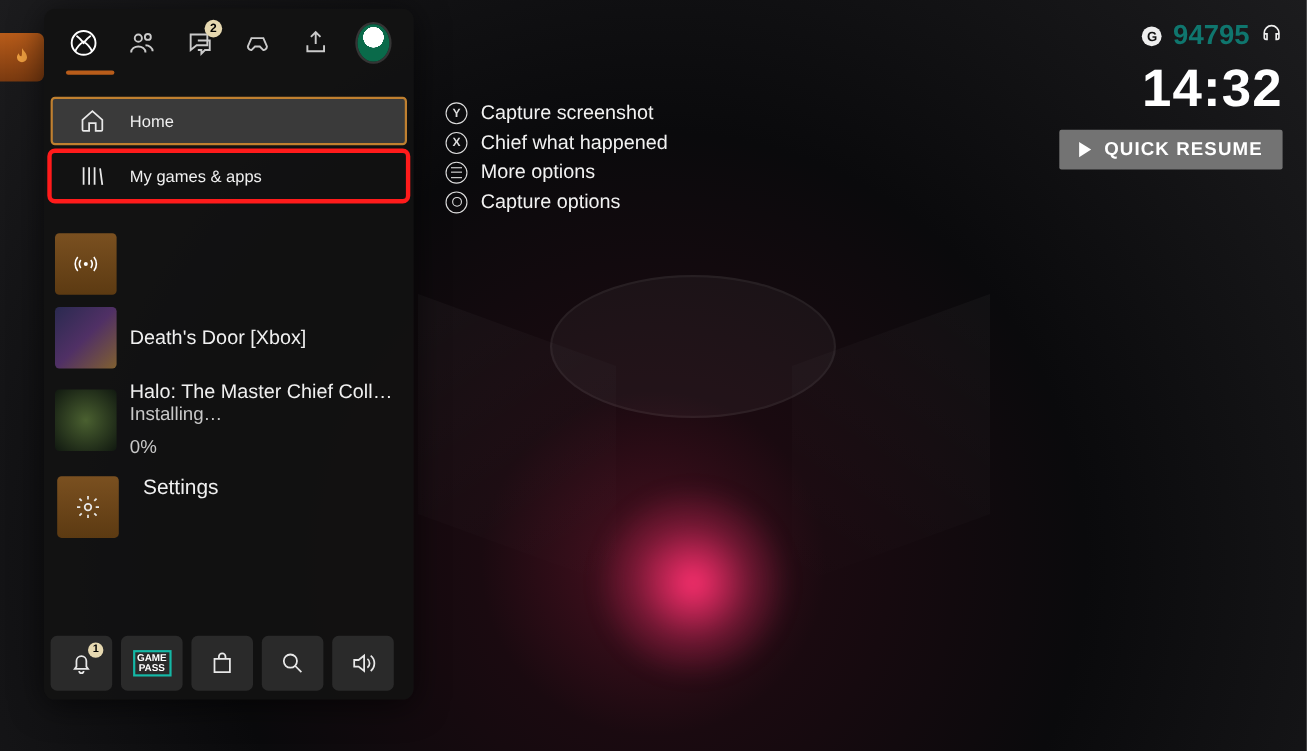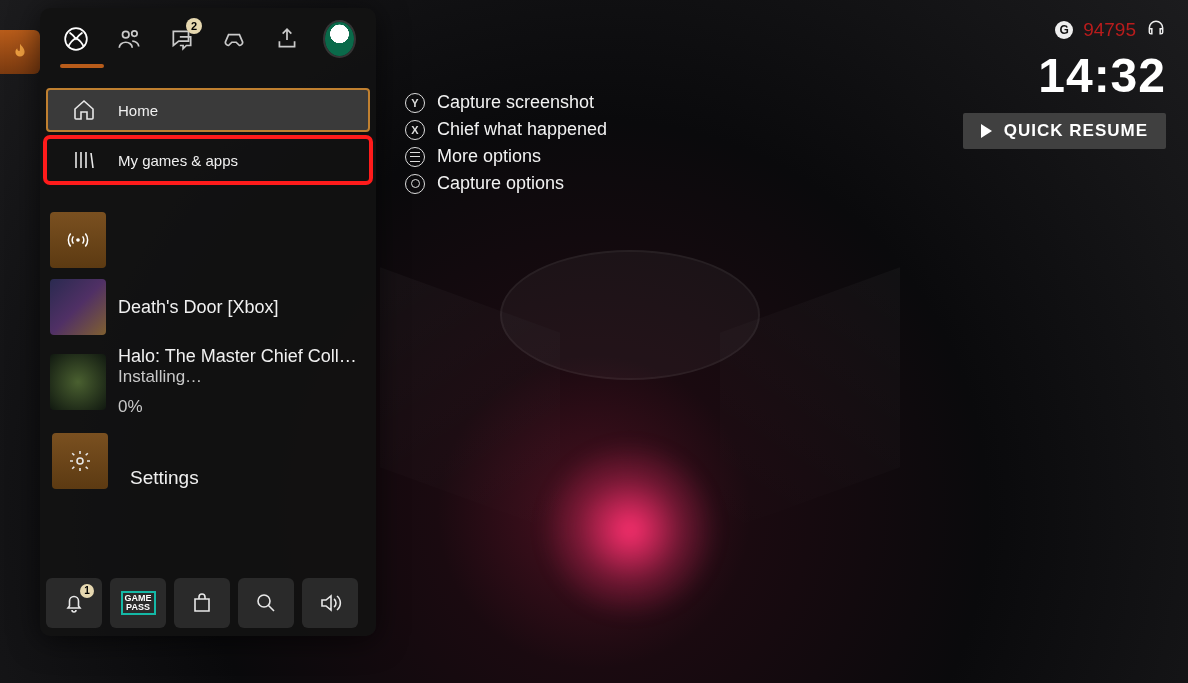--- a/index.html
+++ b/index.html
@@ -46,21 +46,21 @@
 .card .thumb.game1 { background:linear-gradient(135deg,#2a2a50,#503065,#806030); }
 .card .thumb.game2 { background:radial-gradient(circle,#4a6030,#101810); }
 .card .thumb svg { width:22px; height:22px; stroke:#fff; stroke-width:1.6; fill:none;}
 .card .body { flex:1; min-width:0; }
 .card .title { font-size:18px; color:#f0f0f0; white-space:nowrap; overflow:hidden; text-overflow:ellipsis; }
 .card .sub { font-size:17px; color:#c8c8c8; }
 .card .censor { display:inline-block; width:120px; height:18px; background:#000; vertical-align:middle; margin-right:4px;}
 .card .row { display:flex; justify-content:space-between; align-items:baseline; gap:10px;flex-direction:column; }
 
 .settings-row { margin-top:12px; }
-.settings-item { display:flex; align-items:flex-end; gap:22px; height:56px; padding:0 6px; cursor:pointer;}
+.settings-item { display:flex; align-items:flex-start; gap:22px; height:56px; padding:0 6px; cursor:pointer;}
 .settings-item .thumb { width:56px; height:56px; border-radius:4px; background:linear-gradient(#7a5020,#5c3a12); display:flex; align-items:center; justify-content:center;}
 .settings-item .thumb svg{ width:24px; height:24px; stroke:#e8e8e8; stroke-width:1.6; fill:none;}
 .settings-item span.label { font-size:19px; color:#f0f0f0; }
 
 .bottom-bar { position:absolute; left:6px; right:6px; bottom:8px; display:flex; gap:8px; }
 .bottom-btn { width:56px; height:50px; border-radius:6px; background:#2a2a2a; display:flex; align-items:center; justify-content:center; position:relative; cursor:pointer;}
 .bottom-btn svg { width:24px; height:24px; stroke:#e8e8e8; stroke-width:1.6; fill:none; }
 .bottom-btn .pass-text { font-size:9px; font-weight:800; color:#fff; border:2px solid #14b8a6; padding:1px 2px; line-height:1; text-align:center;}
 .bottom-btn .mini-badge { position:absolute; top:6px; right:8px; width:14px; height:14px; border-radius:50%; background:#e6d8b0; color:#000; font-size:10px; line-height:14px; text-align:center; font-weight:600;}
 
@@ -69,24 +69,24 @@
 .context-item { display:flex; align-items:center; gap:12px; font-size:18px; color:#f2f2f2; cursor:pointer;}
 .ctx-btn { width:20px; height:20px; border:1.6px solid #ddd; border-radius:50%; display:flex; align-items:center; justify-content:center; font-size:11px; color:#ddd; font-weight:600; }
 .ctx-btn.lines::before { content:""; width:10px; height:8px; border-top:1.5px solid #ddd; border-bottom:1.5px solid #ddd;}
 .ctx-btn.lines::after { content:""; position:absolute; width:10px; height:1.5px; background:#ddd;}
 .ctx-btn.rec::before { content:""; width:7px; height:7px; border-radius:50%; border:1.5px solid #ddd;}
 
 
 .hud { position:absolute; right:22px; top:18px; display:flex; flex-direction:column; align-items:flex-end; gap:6px; }
 .hud-row { display:flex; align-items:center; gap:10px; }
 .g-coin { width:18px; height:18px; border-radius:50%; background:#eee; color:#111; font-size:12px; font-weight:800; display:flex; align-items:center; justify-content:center;}
-.hud .score { font-size:19px; font-weight:400; color:#b91c1c;}
+.hud .score { font-size:25px; font-weight:700; color:#0f766e;}
 .hud .headset svg{ width:20px; height:20px; stroke:#eee; fill:none; stroke-width:1.8;}
 .hud .clock { font-size:48px; font-weight:700; letter-spacing:1px; }
-.quick-resume { margin-top:4px; display:flex; align-items:center; gap:12px; background:#404040; padding:8px 18px; border-radius:2px; cursor:pointer;}
+.quick-resume { margin-top:4px; display:flex; align-items:center; gap:12px; background:#737373; padding:8px 18px; border-radius:2px; cursor:pointer;}
 .quick-resume .play { width:0; height:0; border-left:11px solid #fff; border-top:7px solid transparent; border-bottom:7px solid transparent;}
 .quick-resume .label { font-size:17px; font-weight:800; letter-spacing:1px;}
 </style>
 </head>
 <body>
 
 <div class="bg-art">
   <div class="stair-l"></div>
     <div class="stair-r"></div>
   <div class="circle"></div>

